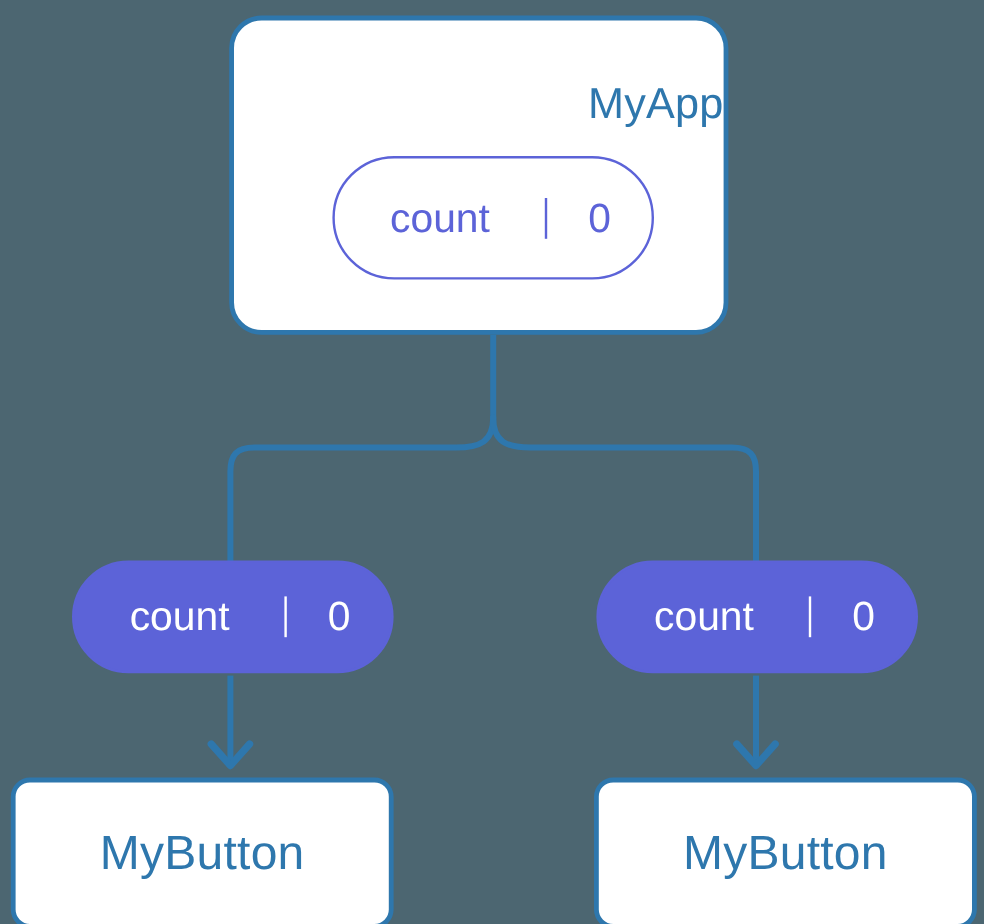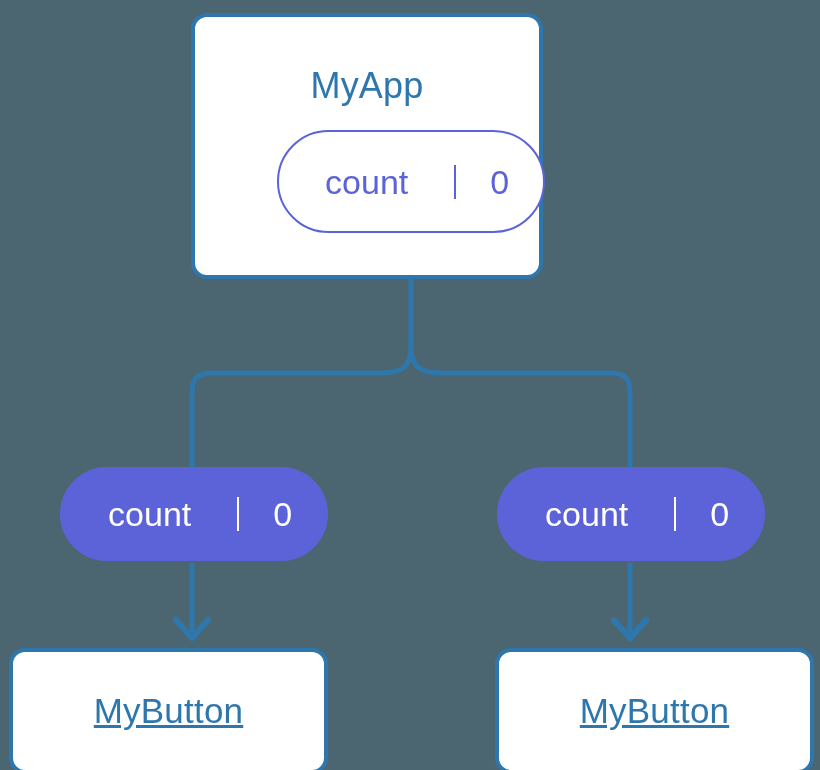--- a/index.html
+++ b/index.html
@@ -40,25 +40,26 @@
     font-size: 36px;
     font-weight: 400;
     letter-spacing: 0.2px;
     white-space: nowrap;
   }
 
   
   #root-component {
     left: 191px;
     top: 13px;
-    width: 352px;
+    width: 416px;
     height: 266px;
     display: flex;
     flex-direction: column;
-    align-items: center;
+    align-items: flex-end;
+    border-radius: 27px;
   }
   #root-component .component-title {
     margin-top: 48px;
   }
 
   
   .leaf-box {
     height: 126px;
     display: flex;
     align-items: center;
@@ -68,22 +69,21 @@
     left: 9px;
     top: 648px;
     width: 319px;
   }
   #leaf-right {
     left: 495px;
     top: 648px;
     width: 319px;
   }
   .leaf-box .component-title {
-    font-size: 35px;
-    text-decoration: underline;
+    font-size: 40px;
   }
 
   
   .pill {
     position: absolute;
     display: flex;
     align-items: center;
     box-sizing: border-box;
     border-radius: 999px;
     overflow: hidden;

